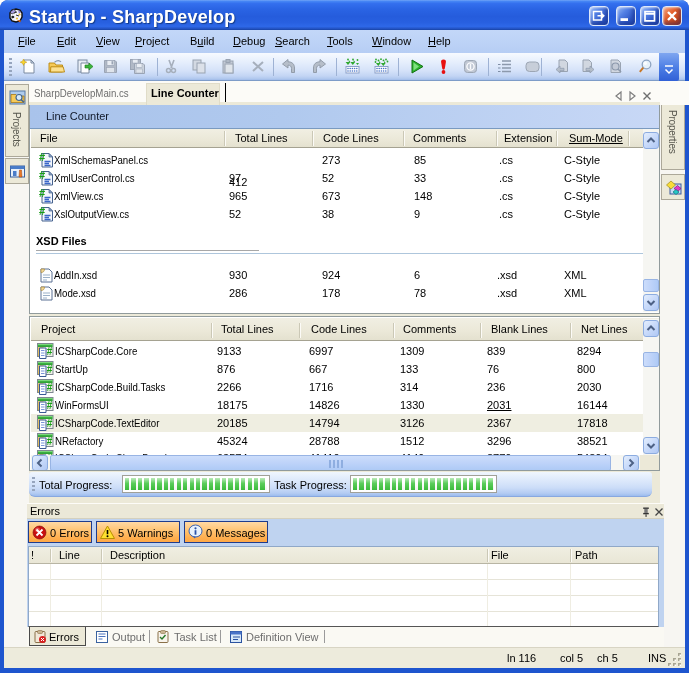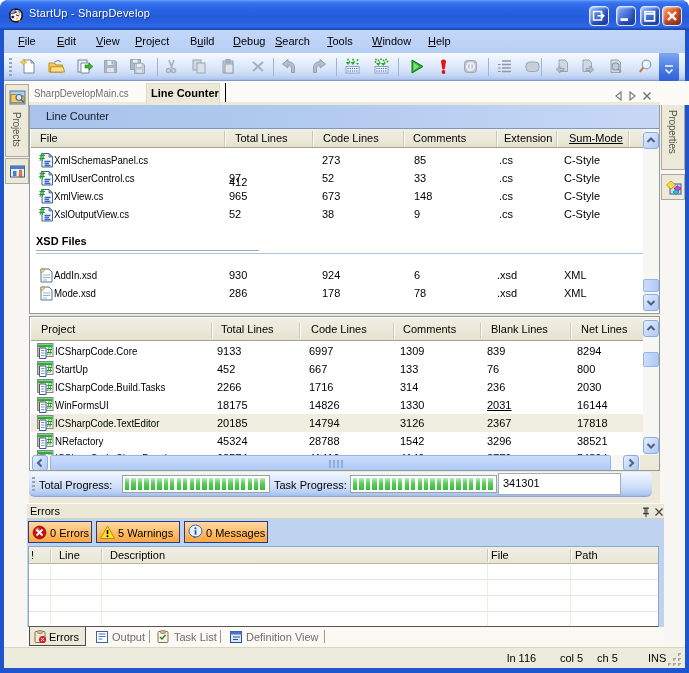--- a/index.html
+++ b/index.html
@@ -1,21 +1,21 @@
 <!DOCTYPE html>
 <html><head><meta charset="utf-8"><style>
 html,body{margin:0;padding:0;}
 body{width:689px;height:673px;position:relative;overflow:hidden;background:#ffffff;
  font-family:"Liberation Sans",sans-serif;font-size:11px;color:#000;}
 .a{position:absolute;}
 #win{position:absolute;left:0;top:0;width:689px;height:673px;background:#1E55CE;border-radius:8px 8px 0 0;overflow:hidden;}
 
 #title{left:0;top:0;width:689px;height:30px;border-radius:8px 8px 0 0;
  background:linear-gradient(180deg,#70A4F6 0%,#4484F4 5%,#336FEE 12%,#2A64E4 30%,#255CDC 55%,#2860E0 75%,#2E68E8 88%,#2252C2 96%,#1842A2 100%);}
-#apptitle{left:29px;top:7px;font-size:11px;font-weight:normal;color:#fff;text-shadow:1px 1px 1px #123A8A;letter-spacing:0.2px;}
+#apptitle{left:29px;top:7px;font-size:18px;font-weight:bold;color:#fff;text-shadow:1px 1px 1px #123A8A;letter-spacing:0.2px;}
 .tbtn{top:6px;width:20px;height:20px;border-radius:4px;border:1px solid #DDE8FA;box-sizing:border-box;
  background:linear-gradient(135deg,#9CBCF6 0%,#5380E4 35%,#3059C8 70%,#2A52BE 100%);
  box-shadow:inset 1px 1px 2px rgba(255,255,255,.55), inset -2px -3px 4px rgba(10,30,110,.45);}
 .tbtn svg{position:absolute;left:0;top:0;}
 #closebtn{background:linear-gradient(135deg,#F4A988 0%,#E4602C 40%,#CC4412 80%,#C84010 100%);}
 
 #menubar{left:4px;top:30px;width:681px;height:23px;background:linear-gradient(180deg,#C3D7F8 0%,#BCD2F6 60%,#B6CDF4 100%);}
 .mi{top:4px;height:15px;line-height:15px;}
 .mi u{text-decoration:underline;}
 
@@ -476,21 +476,21 @@
         <svg class="a" style="left:6px;top:1px" width="17" height="16" viewBox="0 0 17 16">
             <rect x="0.5" y="0.5" width="15.5" height="13" fill="#F0EFE8" stroke="#7E8890"></rect>
             <rect x="1" y="1" width="14.5" height="3" fill="#2FA435"></rect>
             <rect x="1" y="1" width="14.5" height="1.2" fill="#7AD87A"></rect>
             <rect x="1.5" y="4.8" width="5" height="8.2" fill="#F8CC58" stroke="#D09C28" stroke-width=".5"></rect>
             <text x="9.8" y="11.5" font-family="Liberation Sans" font-size="10" font-weight="bold" fill="#189E18">#</text>
             <path d="M2.5 5 h6.5 v10.5 h-6.5 z" fill="#FDFEFF" stroke="#3A5A94" stroke-width="1"></path>
             <path d="M4 7.5 h3.5 M4 10 h3.5 M4 12.5 h3.5" stroke="#7A94D8" stroke-width="1.1"></path>
           </svg>
         <span class="cell n" style="left:24px;">StartUp</span>
-          <span class="cell" style="left:186px;">452</span>
+          <span class="cell" style="left:186px;">876</span>
           <span class="cell" style="left:278px;">667</span>
           <span class="cell" style="left:369px;">133</span>
           <span class="cell" style="left:456px;">76</span>
           <span class="cell" style="left:546px;">800</span>
       </div>
       <div class="a row" style="left:1px;top:61px;width:629px;">
         <svg class="a" style="left:6px;top:1px" width="17" height="16" viewBox="0 0 17 16">
             <rect x="0.5" y="0.5" width="15.5" height="13" fill="#F0EFE8" stroke="#7E8890"></rect>
             <rect x="1" y="1" width="14.5" height="3" fill="#2FA435"></rect>
             <rect x="1" y="1" width="14.5" height="1.2" fill="#7AD87A"></rect>
@@ -546,21 +546,21 @@
             <rect x="1" y="1" width="14.5" height="3" fill="#2FA435"></rect>
             <rect x="1" y="1" width="14.5" height="1.2" fill="#7AD87A"></rect>
             <rect x="1.5" y="4.8" width="5" height="8.2" fill="#F8CC58" stroke="#D09C28" stroke-width=".5"></rect>
             <text x="9.8" y="11.5" font-family="Liberation Sans" font-size="10" font-weight="bold" fill="#189E18">#</text>
             <path d="M2.5 5 h6.5 v10.5 h-6.5 z" fill="#FDFEFF" stroke="#3A5A94" stroke-width="1"></path>
             <path d="M4 7.5 h3.5 M4 10 h3.5 M4 12.5 h3.5" stroke="#7A94D8" stroke-width="1.1"></path>
           </svg>
         <span class="cell n" style="left:24px;">NRefactory</span>
           <span class="cell" style="left:186px;">45324</span>
           <span class="cell" style="left:278px;">28788</span>
-          <span class="cell" style="left:369px;">1542</span>
+          <span class="cell" style="left:369px;">1512</span>
           <span class="cell" style="left:456px;">3296</span>
           <span class="cell" style="left:546px;">38521</span>
       </div>
       <div class="a row" style="left:1px;top:132px;width:629px;">
         <svg class="a" style="left:6px;top:1px" width="17" height="16" viewBox="0 0 17 16">
             <rect x="0.5" y="0.5" width="15.5" height="13" fill="#F0EFE8" stroke="#7E8890"></rect>
             <rect x="1" y="1" width="14.5" height="3" fill="#2FA435"></rect>
             <rect x="1" y="1" width="14.5" height="1.2" fill="#7AD87A"></rect>
             <rect x="1.5" y="4.8" width="5" height="8.2" fill="#F8CC58" stroke="#D09C28" stroke-width=".5"></rect>
             <text x="9.8" y="11.5" font-family="Liberation Sans" font-size="10" font-weight="bold" fill="#189E18">#</text>
@@ -598,23 +598,20 @@
     <div class="a" id="pstrip">
       <div class="a" style="left:3px;top:5px;width:3px;height:16px;background:repeating-linear-gradient(180deg,#96A5BE 0 2px,rgba(0,0,0,0) 2px 4px);"></div>
       <span class="cell" style="left:10px;top:7px;">Total Progress:</span>
       <div class="a pbar" style="left:93px;width:148px;">
           <div class="pfill"></div>
         </div>
       <span class="cell" style="left:245px;top:7px;">Task Progress:</span>
       <div class="a pbar" style="left:321px;width:147px;">
           <div class="pfill"></div>
         </div>
-      <div class="a" style="left:469px;top:1px;width:123px;height:22px;background:#fff;border:1px solid #A5ACB5;box-sizing:border-box;">
-        <span class="cell" style="left:4px;top:3px;">341301</span>
-      </div>
     </div>
 
     <div class="a" id="errcap">
       <span class="cell" style="left:3px;top:1px;">Errors</span>
       <svg class="a" style="left:613px;top:2px" width="12" height="12" viewBox="0 0 12 12">
         <rect x="3.2" y="1.5" width="5.6" height="1.4" fill="#333"></rect>
         <rect x="4.3" y="2.9" width="3.4" height="4" fill="#777"></rect>
         <rect x="3.2" y="6.9" width="5.6" height="1.4" fill="#333"></rect>
         <rect x="5.5" y="8.3" width="1.1" height="2.6" fill="#333"></rect>
       </svg>

